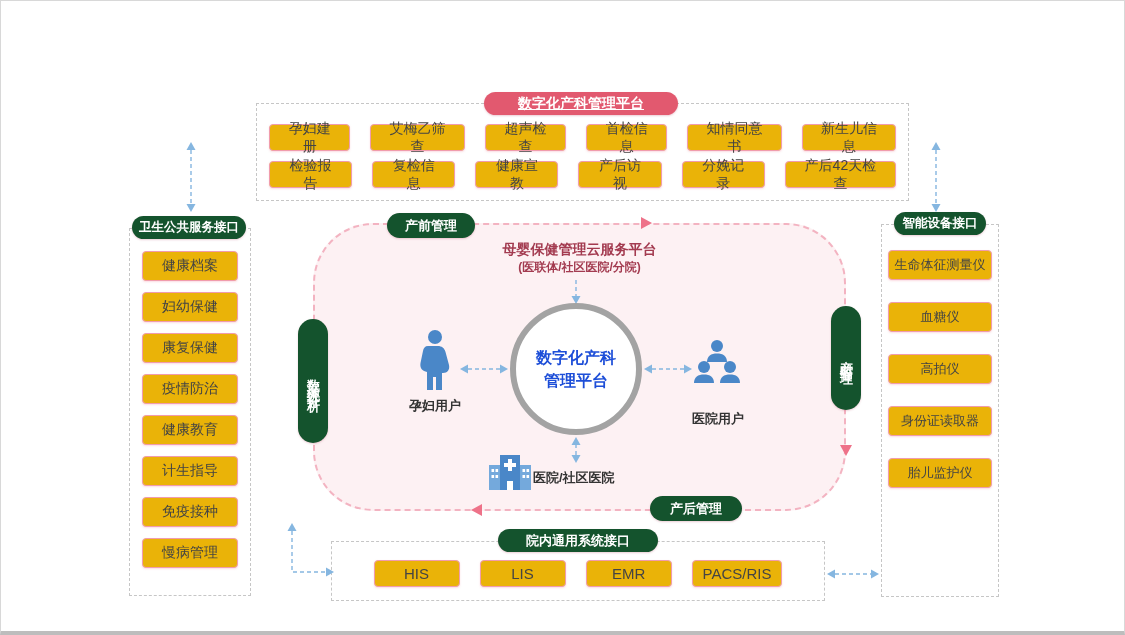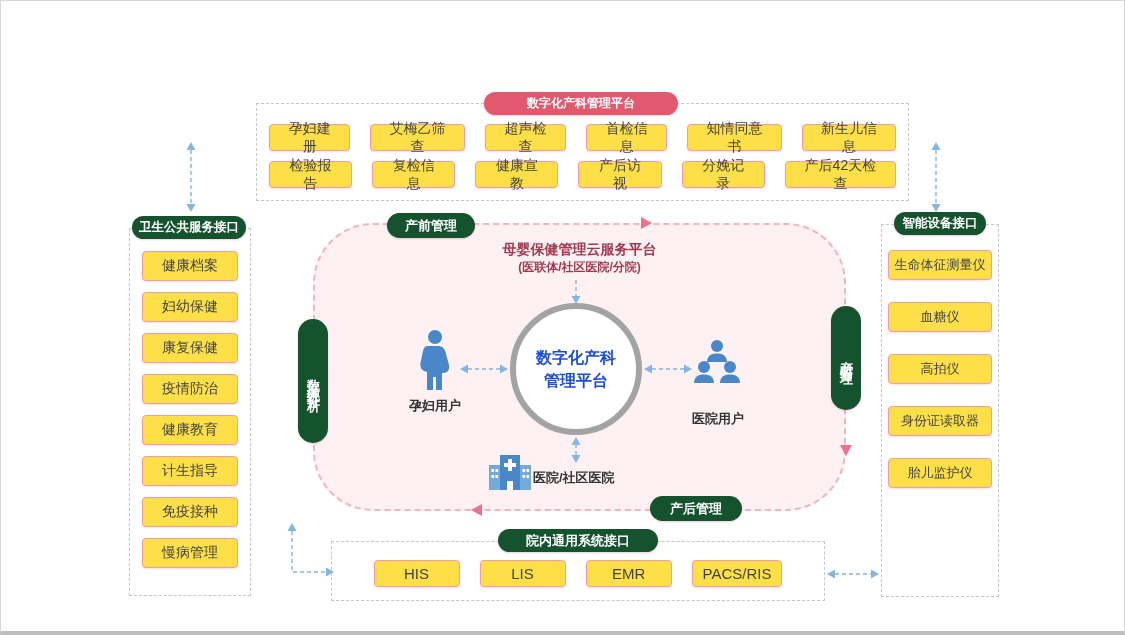--- a/index.html
+++ b/index.html
@@ -8,27 +8,27 @@
     position:relative; width:1125px; height:635px; background:#fff;
     border:1px solid #d8d8d8; border-bottom:4px solid #bdbdbd; overflow:hidden;
   }
   .dash-box { position:absolute; border:1px dashed #c6c6c6; background:#fff; }
   .pill {
     position:absolute; background:#14532d; color:#fff; border-radius:999px;
     display:flex; align-items:center; justify-content:center;
     font-size:13px; font-weight:bold; box-shadow:0 1px 2px rgba(180,60,90,.25);
     z-index:5; white-space:nowrap;
   }
-  .badge { background:#e2596f; font-size:12px; }
+  .badge { background:#e2596f; font-size:14px;text-decoration:underline; }
   .vpill {
     writing-mode:vertical-lr; text-orientation:upright; letter-spacing:4px;
     white-space:normal; font-size:13px;
   }
   .btn {
-    background:#fde047; border:1px solid #f09cad; border-radius:4px; color:#444;
+    background:#eab308; border:1px solid #f09cad; border-radius:4px; color:#444;
     display:flex; align-items:center; justify-content:center; font-size:14px;
     box-shadow:0 1px 2px rgba(240,156,173,.35); text-align:center;
   }
   .flex-row { position:absolute; left:12px; right:12px; display:flex; justify-content:center; gap:20px; }
   .top-row .btn { height:27px; padding:0 14px; }
   .col { position:absolute; left:0; right:0; display:flex; flex-direction:column; align-items:center; }
   .left-col { gap:11px; top:22px; }
   .left-col .btn { width:96px; height:30px; }
   .right-col { gap:22px; top:25px;justify-content:space-between; }
   .right-col .btn { width:104px; min-height:30px; font-size:13px; padding:4px 2px; line-height:1.4; }

